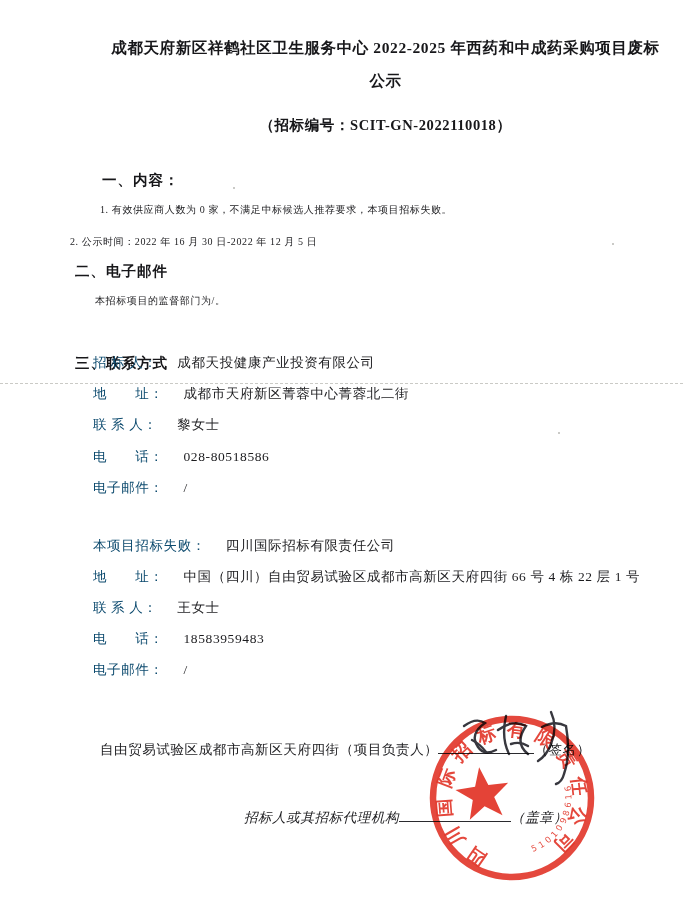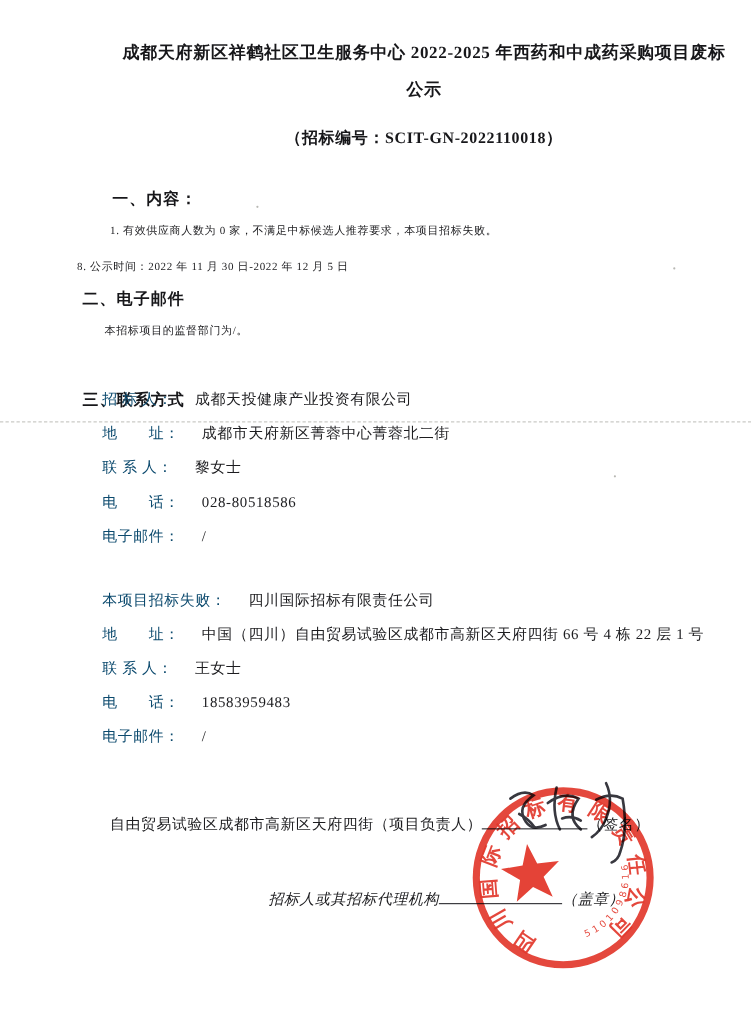--- a/index.html
+++ b/index.html
@@ -35,21 +35,21 @@
 <div class="abs speck" style="left:233px;top:187px;"></div>
 <div class="abs speck" style="left:558px;top:432px;"></div>
 <div class="abs speck" style="left:612px;top:243px;"></div>
 
 <div class="abs center title" style="top:38px;">成都天府新区祥鹤社区卫生服务中心 2022-2025 年西药和中成药采购项目废标</div>
 <div class="abs center title" style="top:71px;">公示</div>
 <div class="abs center title" style="top:116px;font-size:14.5px;">（招标编号：SCIT-GN-2022110018）</div>
 
 <div class="abs h" style="top:171px;left:64px;margin-left:38px;">一、内容：</div>
 <div class="abs body-text" style="top:203px;left:100px;">1. 有效供应商人数为 0 家，不满足中标候选人推荐要求，本项目招标失败。</div>
-<div class="abs body-text" style="top:235px;left:70px;">8. 公示时间：2022 年 11 月 30 日-2022 年 12 月 5 日</div>
+<div class="abs body-text" style="top:235px;left:70px;">2. 公示时间：2022 年 16 月 30 日-2022 年 12 月 5 日</div>
 
 <div class="abs h" style="top:262px;left:75px;">二、电子邮件</div>
 <div class="abs body-text" style="top:294px;left:95px;">本招标项目的监督部门为/。</div>
 
 <div class="abs h" style="top:323px;left:75px;margin-top:31px;">三、联系方式</div>
 
 <div class="abs row" style="top:354px;left:93px;"><span class="lbl">招 标 人：</span><span class="val">成都天投健康产业投资有限公司</span></div>
 <div class="abs row" style="top:385px;left:93px;"><span class="lbl">地　　址：</span><span class="val">成都市天府新区菁蓉中心菁蓉北二街</span></div>
 <div class="abs row" style="top:416px;left:93px;"><span class="lbl">联 系 人：</span><span class="val">黎女士</span></div>
 <div class="abs row" style="top:448px;left:93px;"><span class="lbl">电　　话：</span><span class="val">028-80518586</span></div>

